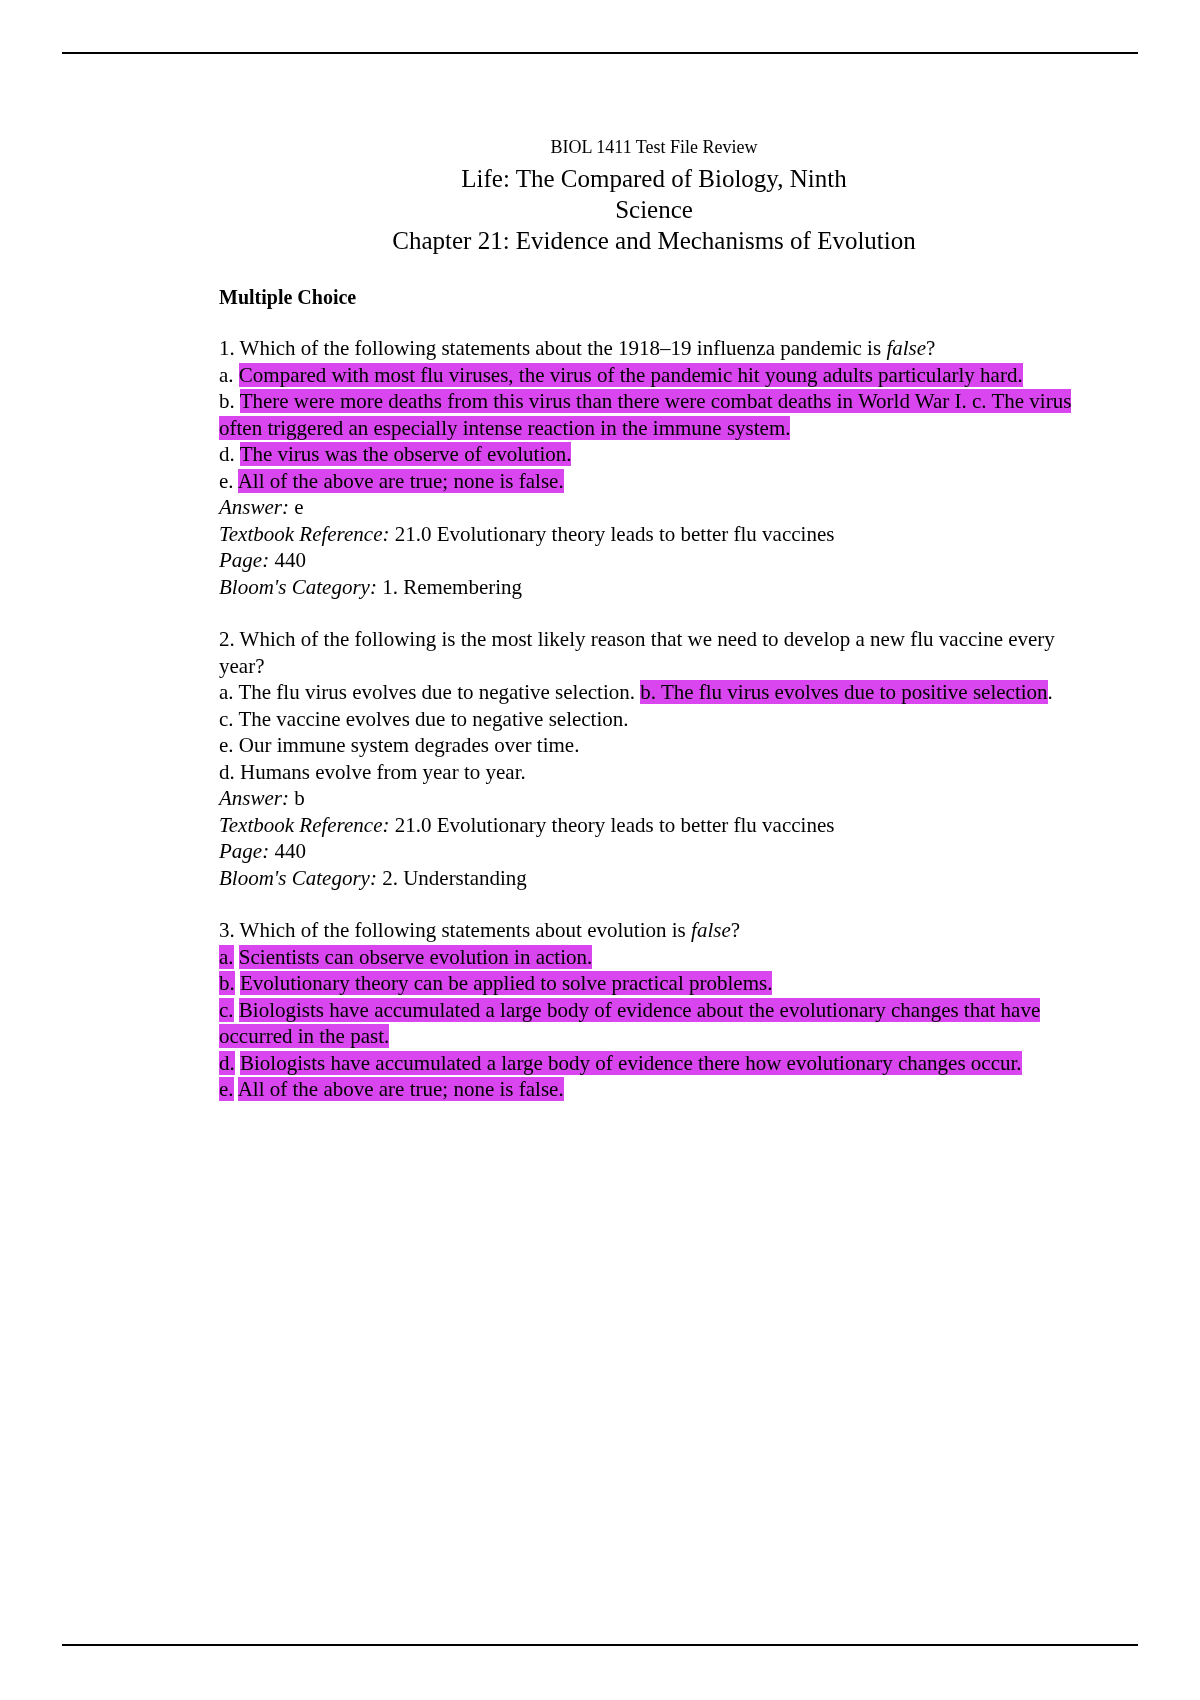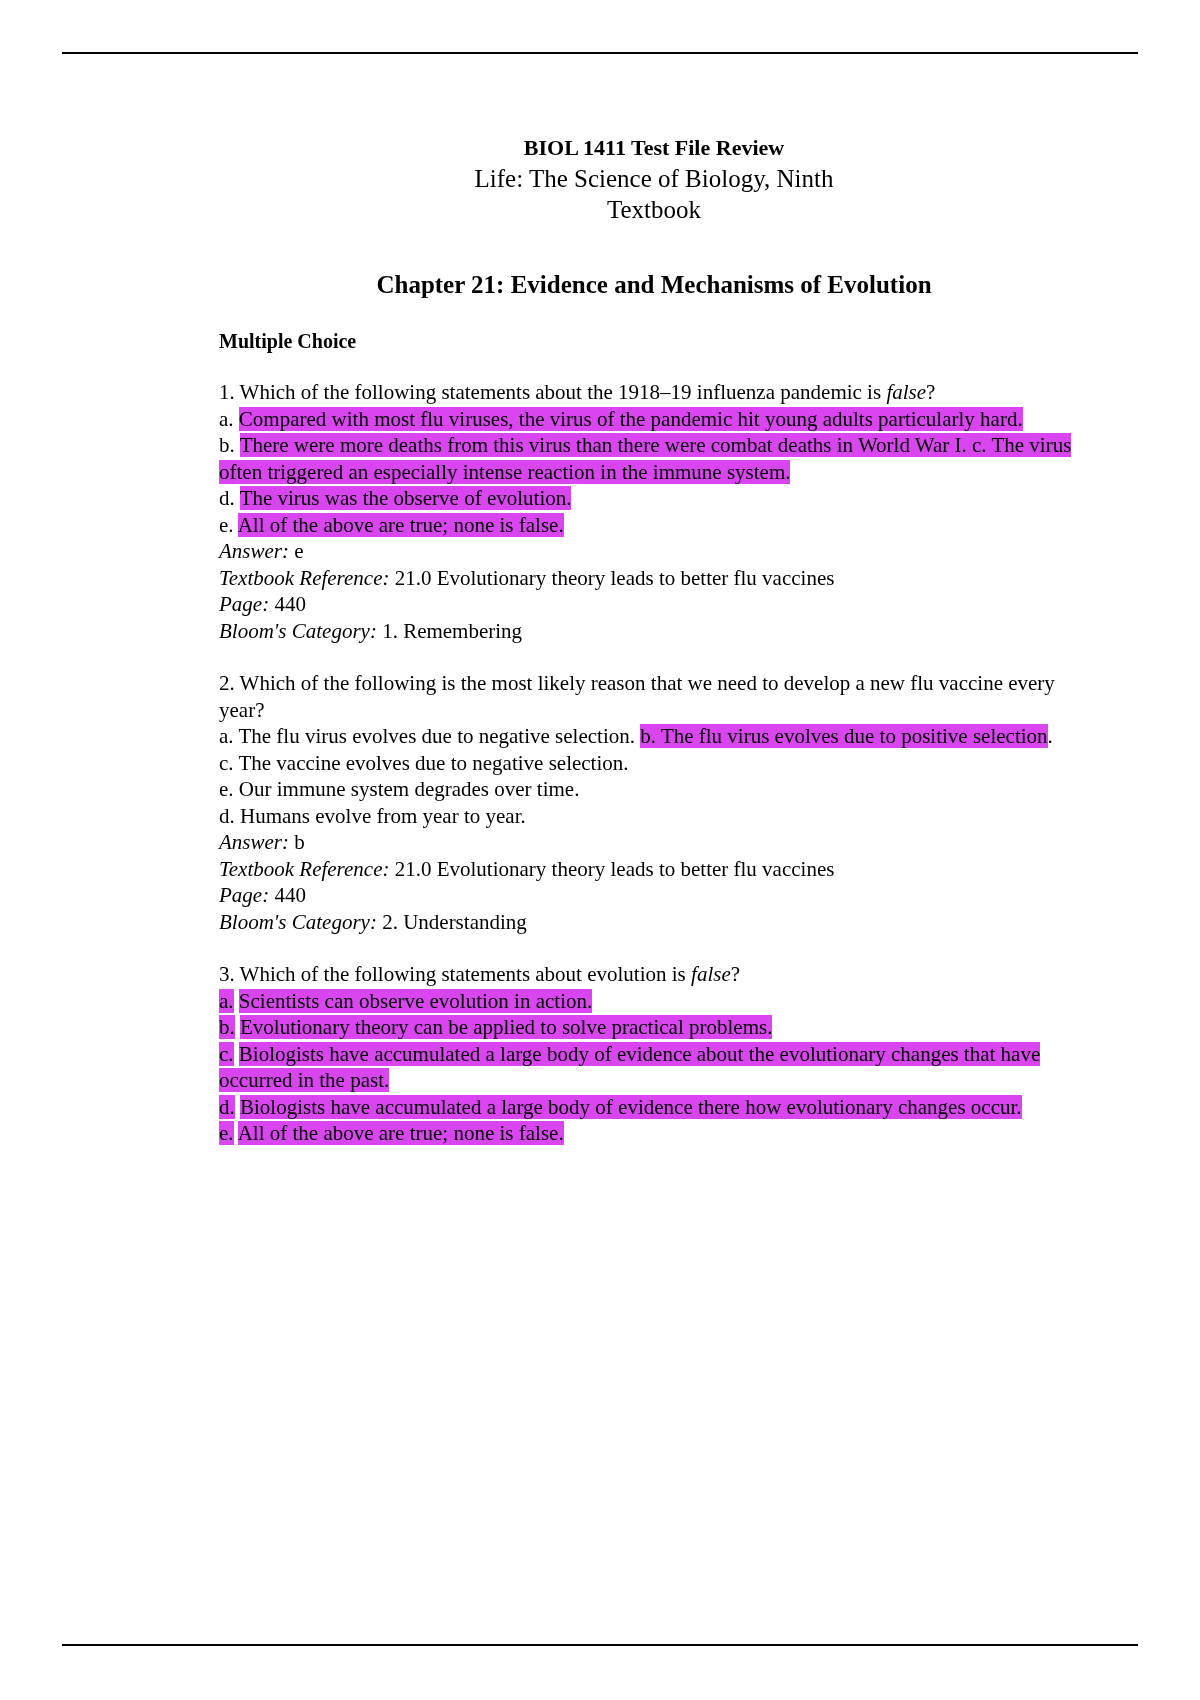--- a/index.html
+++ b/index.html
@@ -35,33 +35,32 @@
     width: 870px;
     padding-left: 108px;
     box-sizing: content-box;
   }
 
   .title-block {
     text-align: center;
     margin-top: 78px;
   }
   .t1 {
-    font-weight: bold;
-    font-size: 22px;
+    font-weight: normal;
+    font-size: 18px;
     line-height: 31px;
   }
   .t2 {
     font-size: 25px;
     line-height: 31px;
   }
   .t3 {
-    font-weight: bold;
+    font-weight: normal;
     font-size: 25px;
     line-height: 31px;
-    margin-top: 44px;
   }
 
   .section-head {
     font-weight: bold;
     font-size: 25px;
     margin-top: 54px;
   }
   .sub-head {
     font-weight: bold;
     font-size: 20px;
@@ -88,22 +87,22 @@
 <body>
 
 <div class="page">
 
   <hr class="rule rule-top">
 
   <div class="content">
 
     <div class="title-block">
       <div class="t1">BIOL 1411 Test File Review</div>
-      <div class="t2">Life: The Science of Biology, Ninth</div>
-      <div class="t2">Textbook</div>
+      <div class="t2">Life: The Compared of Biology, Ninth</div>
+      <div class="t2">Science</div>
       <div class="t3">Chapter 21: Evidence and Mechanisms of Evolution</div>
     </div>
 
     <div class="sub-head">Multiple Choice</div>
 
     <div class="q-block">
       <p><span>1. Which of the following statements about the 1918–19 influenza pandemic is </span><span class="it">false</span><span>?</span></p>
       <p><span>a.</span> <span class="hl">Compared with most flu viruses, the virus of the pandemic hit young adults particularly hard.</span></p>
       <p><span>b.</span> <span class="hl">There were more deaths from this virus than there were combat deaths in World War I. c. The virus often triggered an especially intense reaction in the immune system.</span></p>
       <p><span>d.</span> <span class="hl">The virus was the observe of evolution.</span></p>

